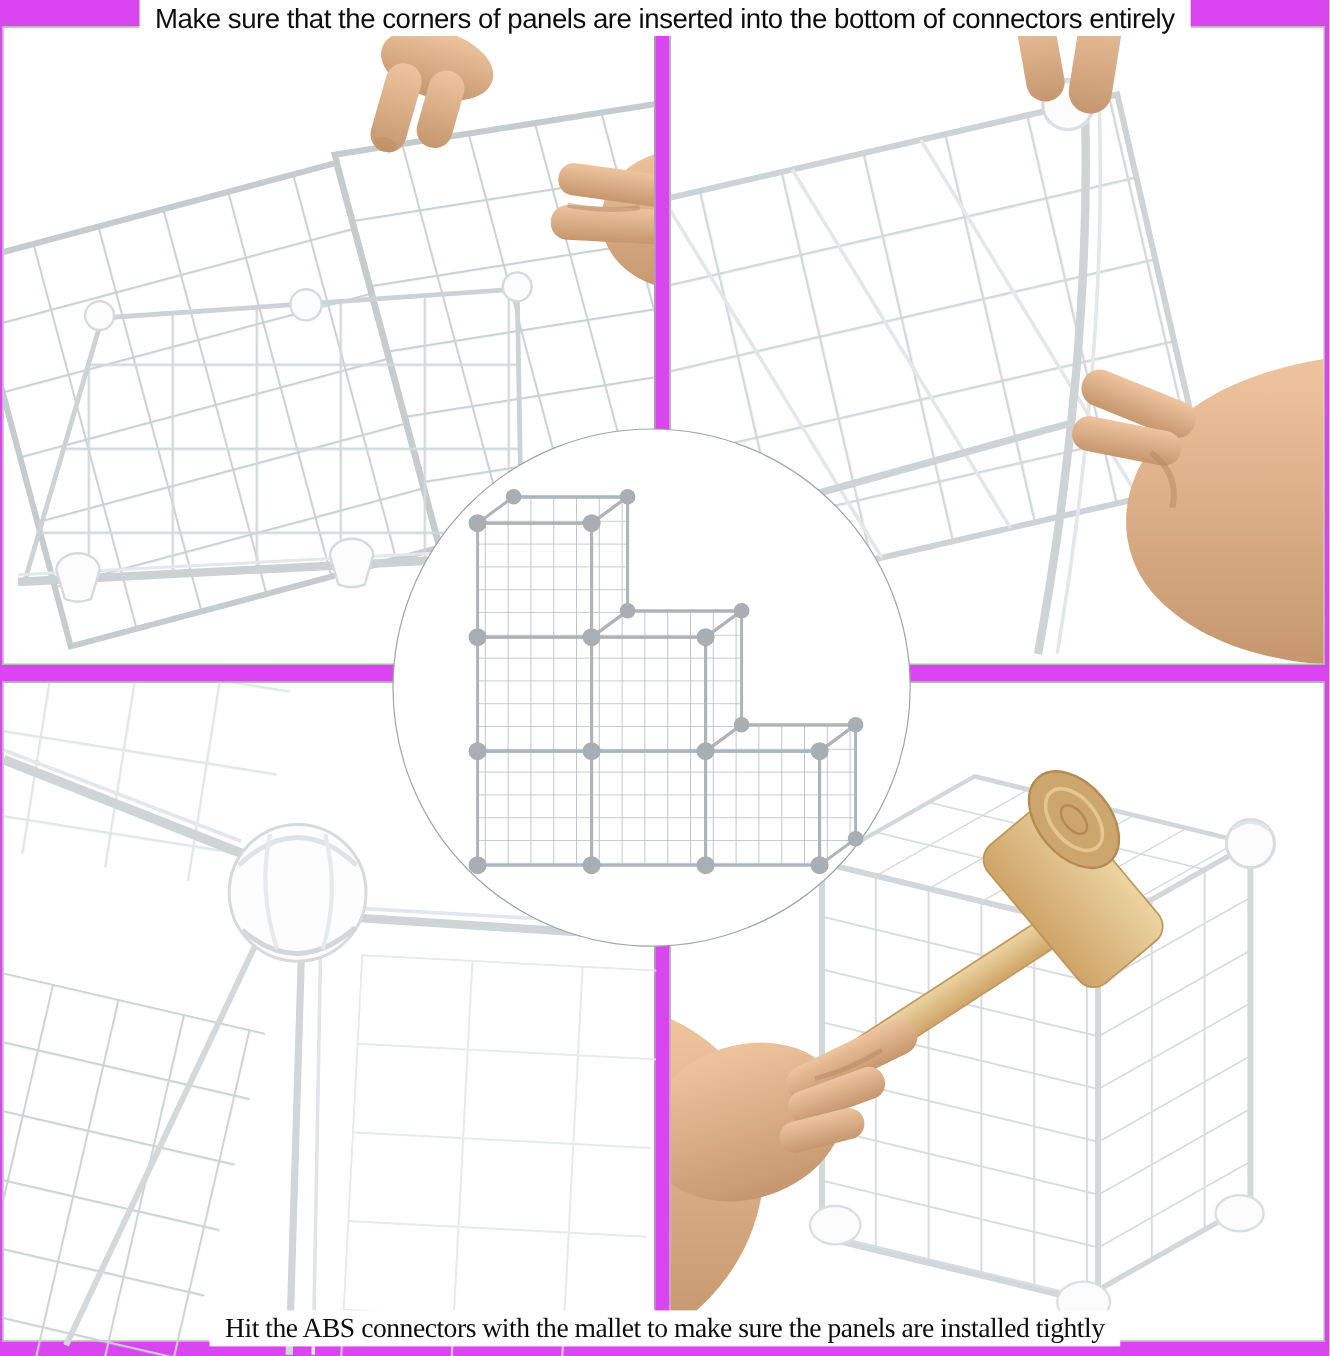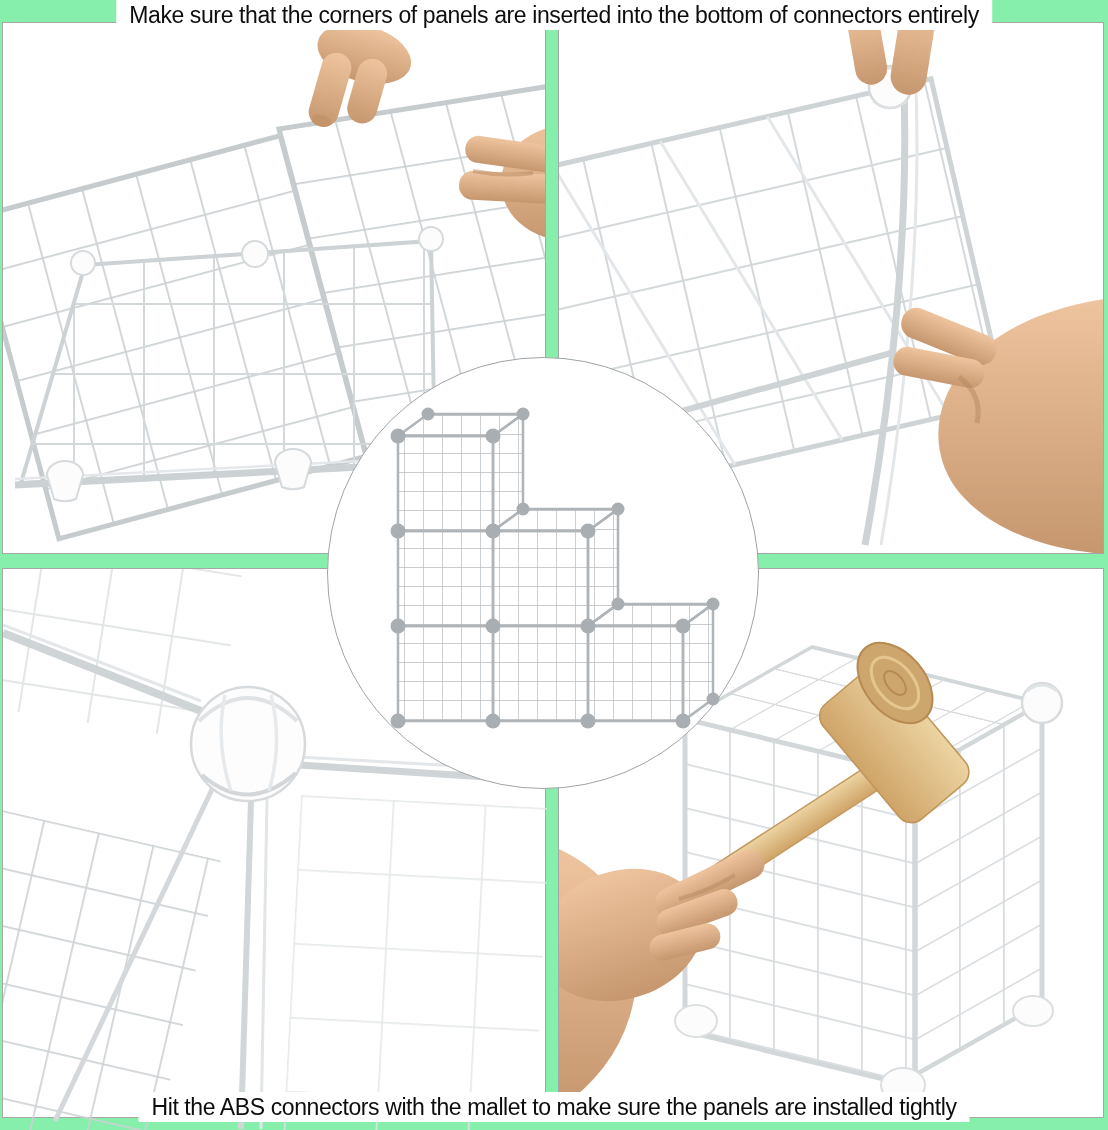--- a/index.html
+++ b/index.html
@@ -1,32 +1,32 @@
 <!DOCTYPE html>
 <html><head>
 <meta charset="utf-8">
 <style>
   html,body{margin:0;padding:0;background:#ffffff;}
-  .canvas{position:relative;width:1108px;height:1130px;background:#86efac;
+  .canvas{position:relative;width:1108px;height:1130px;background:#d946ef;
           font-family:"Liberation Sans",sans-serif;overflow:hidden;text-align:center;}
   .quad{position:absolute;margin:0;box-sizing:border-box;border:1px solid #a6a6a6;
         background:#ffffff;overflow:hidden;}
   .quad svg{position:absolute;left:0;top:0;display:block;}
   #quad-tl{left:2px;top:22px;width:544px;height:532px;}
   #quad-tr{left:558px;top:22px;width:546px;height:532px;}
   #quad-bl{left:2px;top:568px;width:544px;height:550px;overflow:visible;}
   #quad-br{left:558px;top:568px;width:546px;height:550px;}
   .inset{position:absolute;left:327px;top:357px;width:430px;height:430px;
          border-radius:50%;background:#ffffff;border:1px solid #9ea4a7;z-index:5;}
   .inset svg{display:block;}
   .caption{position:absolute;left:50%;transform:translateX(-50%);z-index:10;
            background:#ffffff;padding:0 13px;white-space:nowrap;
            font-size:23px;line-height:30px;letter-spacing:-0.4px;color:#0d0d0d;}
   .caption.top{top:0;}
-  .caption.bottom{top:1092px;}
+  .caption.bottom{top:1092px;font-family:Liberation Serif, serif;}
   .defs{position:absolute;width:0;height:0;}
 </style>
 </head>
 <body>
 
 <div class="canvas">
 
   <svg class="defs" aria-hidden="true">
     <defs>
       <pattern id="m56" width="56" height="56" patternUnits="userSpaceOnUse">

